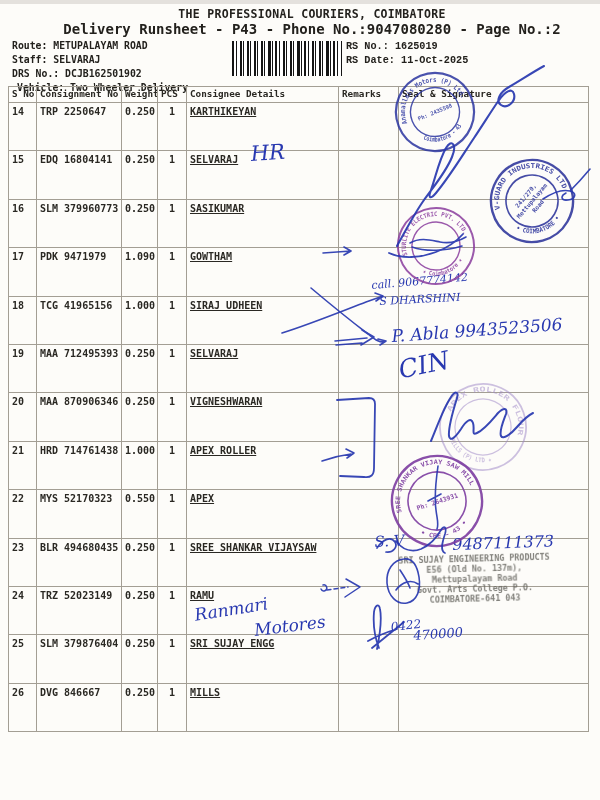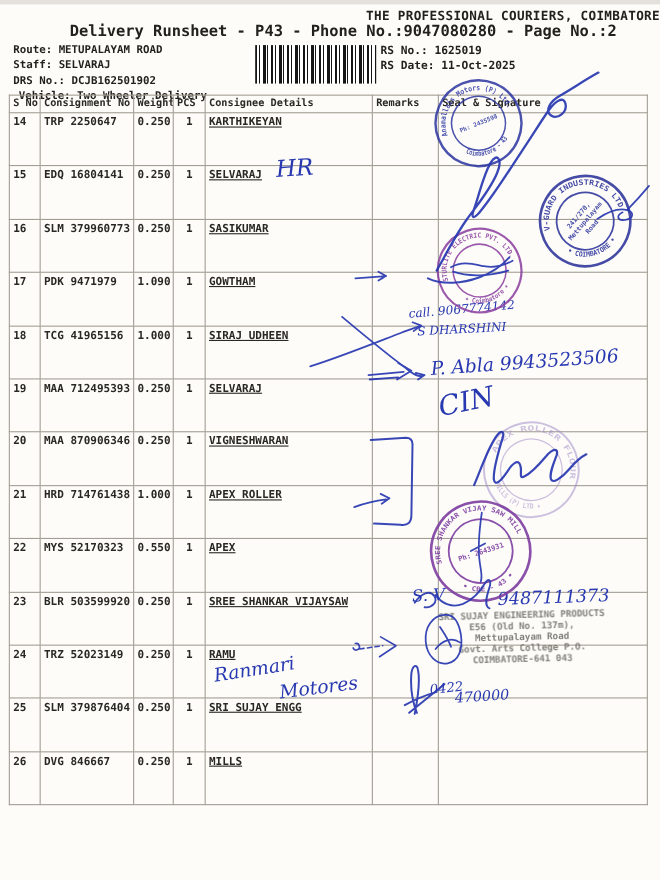--- a/index.html
+++ b/index.html
@@ -1,24 +1,24 @@
 <!DOCTYPE html>
 <html><head>
 <meta charset="utf-8">
 <style>
   html,body{margin:0;padding:0;}
   body{width:600px;height:800px;background:#e9e7e2;font-family:"DejaVu Sans Mono",monospace;}
   #page{position:relative;width:600px;height:800px;background:#fdfcf9;overflow:hidden;color:#23211d;}
   .topband{position:absolute;left:0;top:0;width:600px;height:4px;background:#d8d6d1;opacity:.7;}
   .center{position:absolute;left:24px;top:0;width:576px;text-align:center;}
-  .title{top:7px;font-size:11.5px;font-weight:bold;letter-spacing:.3px;text-align:right;}
+  .title{top:7px;font-size:11.5px;font-weight:bold;letter-spacing:.3px;}
   .subtitle{top:21px;font-size:14px;font-weight:bold;}
   .infoblock{position:absolute;left:12px;top:39px;font-size:9.8px;font-weight:bold;line-height:14px;white-space:nowrap;}
   .vehicle-line{padding-left:5px;}
-  .rsblock{position:absolute;left:346px;top:40px;font-size:10.2px;font-weight:bold;line-height:14px;white-space:nowrap;}
+  .rsblock{position:absolute;left:346px;top:40px;font-size:10.2px;font-weight:bold;line-height:14px;white-space:nowrap;font-family:Liberation Mono, monospace;}
   .barcode{position:absolute;left:232px;top:41px;width:110px;height:35px;
     background:repeating-linear-gradient(90deg,#141414 0 2px,#fff 2px 3.5px,#141414 3.5px 4.5px,#fff 4.5px 7.5px,#141414 7.5px 10px,#fff 10px 11px,#141414 11px 12px,#fff 12px 14.5px);}
   table.runsheet{position:absolute;left:8px;top:86px;width:580px;border-collapse:collapse;table-layout:fixed;
     font-size:10px;font-weight:bold;color:#2a2823;border-radius:17px;}
   table.runsheet th,table.runsheet td{border:1px solid #a39e94;vertical-align:top;overflow:hidden;white-space:nowrap;}
   table.runsheet th{height:13px;font-size:9.3px;text-align:left;padding:1px 3px;font-weight:bold;}
   table.runsheet td{height:41.4px;padding:3px 3px;}
   td.c-sno{padding-left:5px;}
   td.c-weight{text-align:center;}
   td.c-pcs{text-align:center;}
@@ -150,21 +150,21 @@
           <td class="c-sno">22</td>
           <td class="c-consignment">MYS 52170323</td>
           <td class="c-weight">0.550</td>
           <td class="c-pcs">1</td>
           <td class="c-consignee">APEX</td>
           <td class="c-remarks"></td>
           <td class="c-seal"></td>
         </tr>
         <tr>
           <td class="c-sno">23</td>
-          <td class="c-consignment">BLR 503599920</td>
+          <td class="c-consignment">BLR 494680435</td>
           <td class="c-weight">0.250</td>
           <td class="c-pcs">1</td>
           <td class="c-consignee">SREE SHANKAR VIJAYSAW</td>
           <td class="c-remarks"></td>
           <td class="c-seal"></td>
         </tr>
         <tr>
           <td class="c-sno">24</td>
           <td class="c-consignment">TRZ 52023149</td>
           <td class="c-weight">0.250</td>

